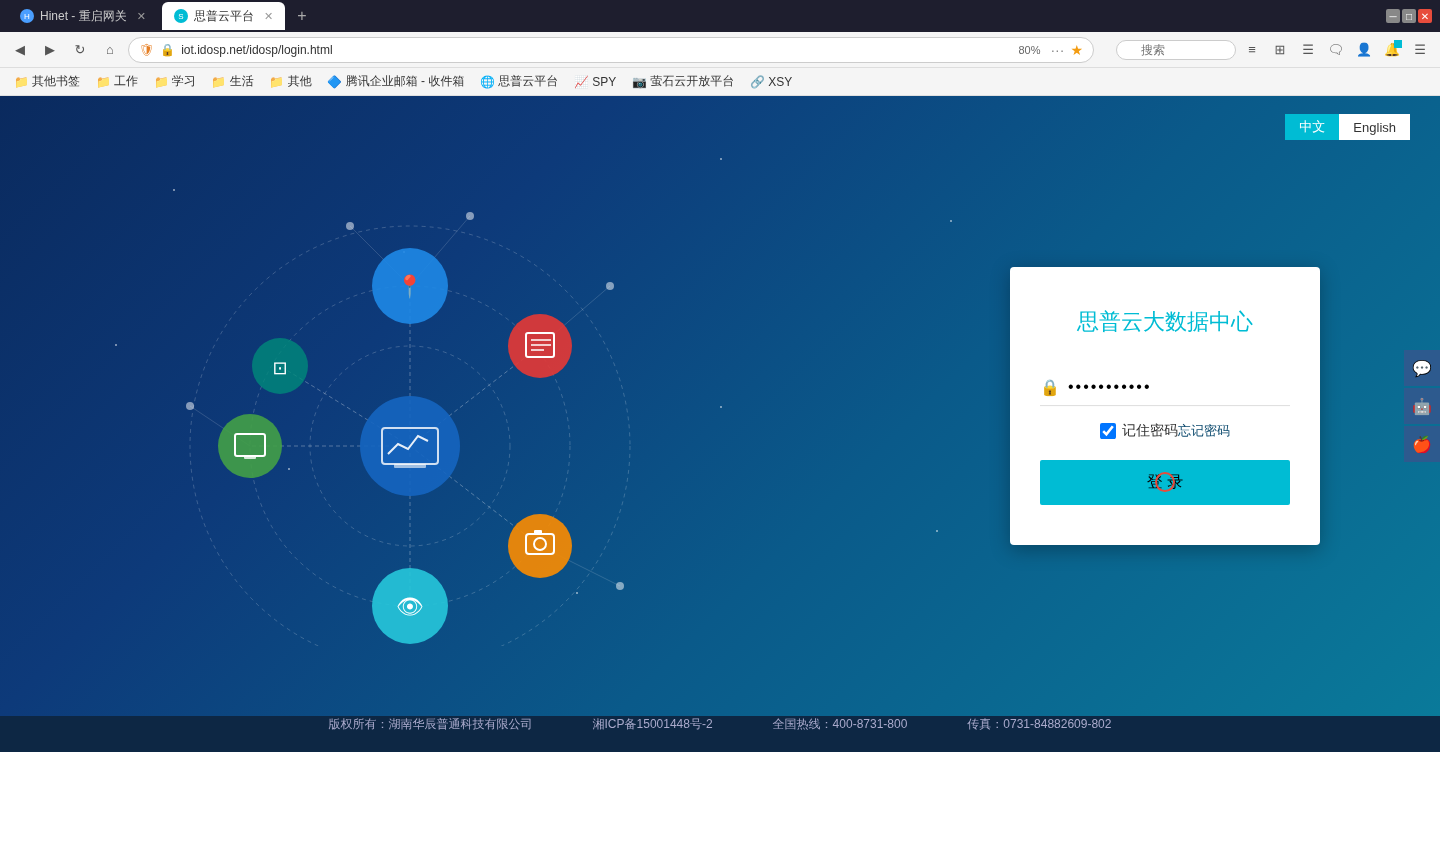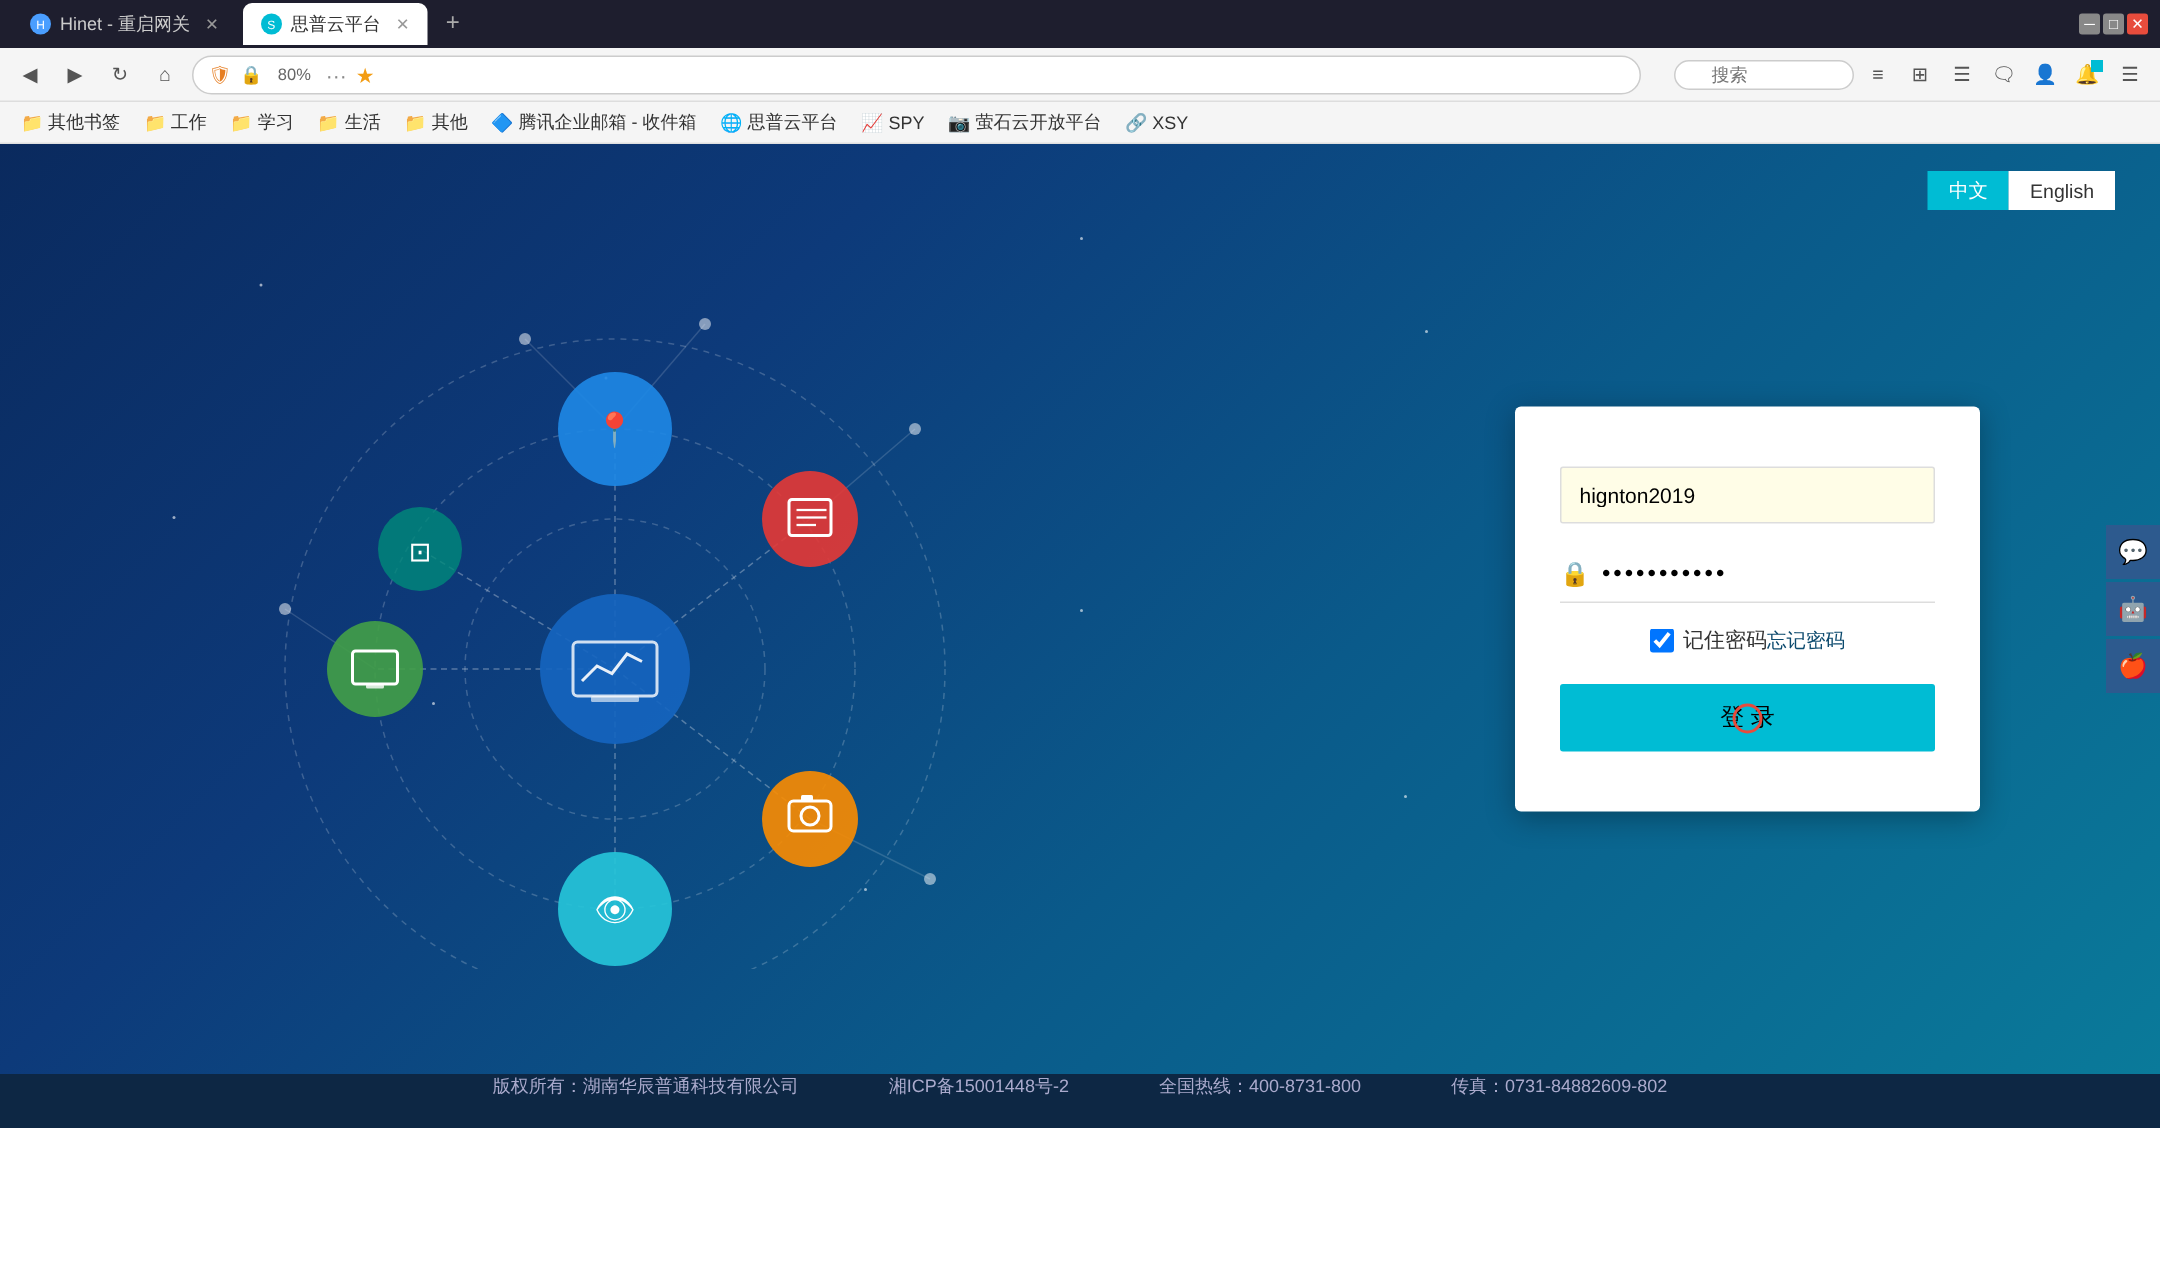--- a/index.html
+++ b/index.html
@@ -280,20 +280,21 @@
 </div>
 
 <div class="browser-nav">
   <div class="nav-btn">◀</div>
   <div class="nav-btn">▶</div>
   <div class="nav-btn">↻</div>
   <div class="nav-btn">⌂</div>
   <div class="address-bar-wrapper">
     <span style="color:#e67e22;font-size:12px;">🛡</span>
     <span style="color:#888;font-size:12px;">🔒</span>
+    <input class="address-bar" value="iot.idosp.net/idosp/login.html" readonly="" style="">
     <span class="zoom-badge">80%</span>
     <span style="color:#888;font-size:14px;">···</span>
     <span style="color:#f39c12;font-size:14px;">★</span>
   </div>
   <div class="nav-extra">
     <input type="text" style="border: 1px solid rgb(204, 204, 204); border-radius: 12px; padding: 2px 8px 2px 24px; font-size: 12px; width: 120px; outline: none; margin-left: 16px;" placeholder="搜索">
     <div class="nav-icon-btn">≡</div>
     <div class="nav-icon-btn">⊞</div>
     <div class="nav-icon-btn">☰</div>
     <div class="nav-icon-btn">🗨</div>
@@ -418,24 +419,22 @@
 
       <circle cx="200" cy="60" r="4" fill="rgba(255,255,255,0.5)"></circle>
       <circle cx="320" cy="50" r="4" fill="rgba(255,255,255,0.5)"></circle>
       <circle cx="460" cy="120" r="4" fill="rgba(255,255,255,0.5)"></circle>
       <circle cx="470" cy="420" r="4" fill="rgba(255,255,255,0.5)"></circle>
       <circle cx="40" cy="240" r="4" fill="rgba(255,255,255,0.5)"></circle>
     </svg>
   </div>
 
   <div class="login-card">
-
-    <div class="form-group">
-      <input type="text" class="form-input" value="hignton2019" placeholder="用户名" style="">
-    </div>
+    <h2 class="login-title">思普云大数据中心</h2>
+
 
     <div class="form-group password-wrapper">
       <span class="lock-icon">🔒</span>
       <input type="password" class="password-input" value="passwordval" style="">
     </div>
 
     <div class="form-options">
       <label class="remember-me">
         <input type="checkbox" class="remember-checkbox" checked="" style="">
         <span>记住密码</span>

